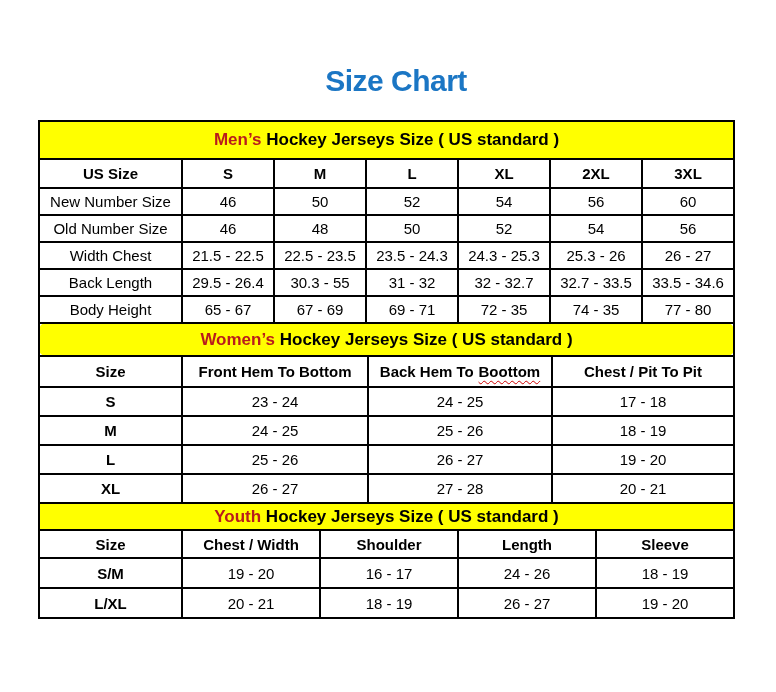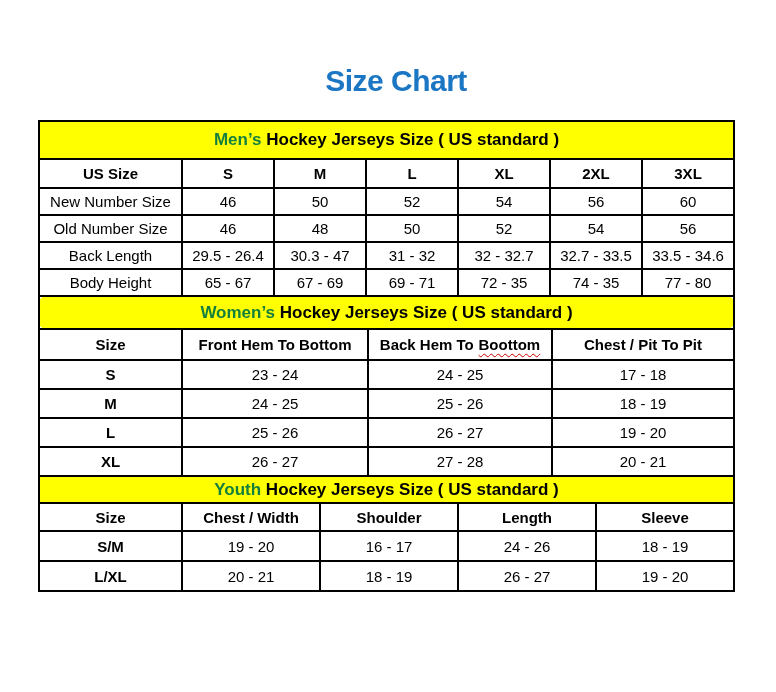--- a/index.html
+++ b/index.html
@@ -27,21 +27,21 @@
     text-align: center; vertical-align: middle;
     font-size: 15px; font-weight: normal;
     overflow: hidden; white-space: nowrap;
   }
   tr.section-row td {
     background: #ffff00; font-weight: bold; font-size: 17px;
   }
   tr.section-row.mens td   { height: 38px; }
   tr.section-row.womens td { height: 33px; border-radius: 7px; }
   tr.section-row.youth td  { height: 27px; }
-  .accent { color: #15803d; }
+  .accent { color: #b91c1c; }
   tr.head-row th { font-weight: bold; }
   table.mens  tr.head-row th { height: 29px; margin-top: 12px; }
   table.mens  tr.data-row td { height: 27px; }
   table.womens tr.head-row th { height: 31px; }
   table.womens tr.data-row td { height: 29px; }
   table.youth tr.head-row th { height: 28px; }
   table.youth tr.data-row td { height: 30px; }
   td.rowlabel { font-weight: normal; }
   td.sizelabel { font-weight: bold; }
   .typo {
@@ -98,23 +98,32 @@
         <tr class="data-row">
           <td class="rowlabel">Old Number Size</td>
           <td>46</td>
           <td>48</td>
           <td>50</td>
           <td>52</td>
           <td>54</td>
           <td>56</td>
         </tr>
         <tr class="data-row">
+          <td class="rowlabel">Width Chest</td>
+          <td>21.5 - 22.5</td>
+          <td>22.5 - 23.5</td>
+          <td>23.5 - 24.3</td>
+          <td>24.3 - 25.3</td>
+          <td>25.3 - 26</td>
+          <td>26 - 27</td>
+        </tr>
+        <tr class="data-row">
           <td class="rowlabel">Back Length</td>
           <td>29.5 - 26.4</td>
-          <td>30.3 - 47</td>
+          <td>30.3 - 55</td>
           <td>31 - 32</td>
           <td>32 - 32.7</td>
           <td>32.7 - 33.5</td>
           <td>33.5 - 34.6</td>
         </tr>
         <tr class="data-row">
           <td class="rowlabel">Body Height</td>
           <td>65 - 67</td>
           <td>67 - 69</td>
           <td>69 - 71</td>

